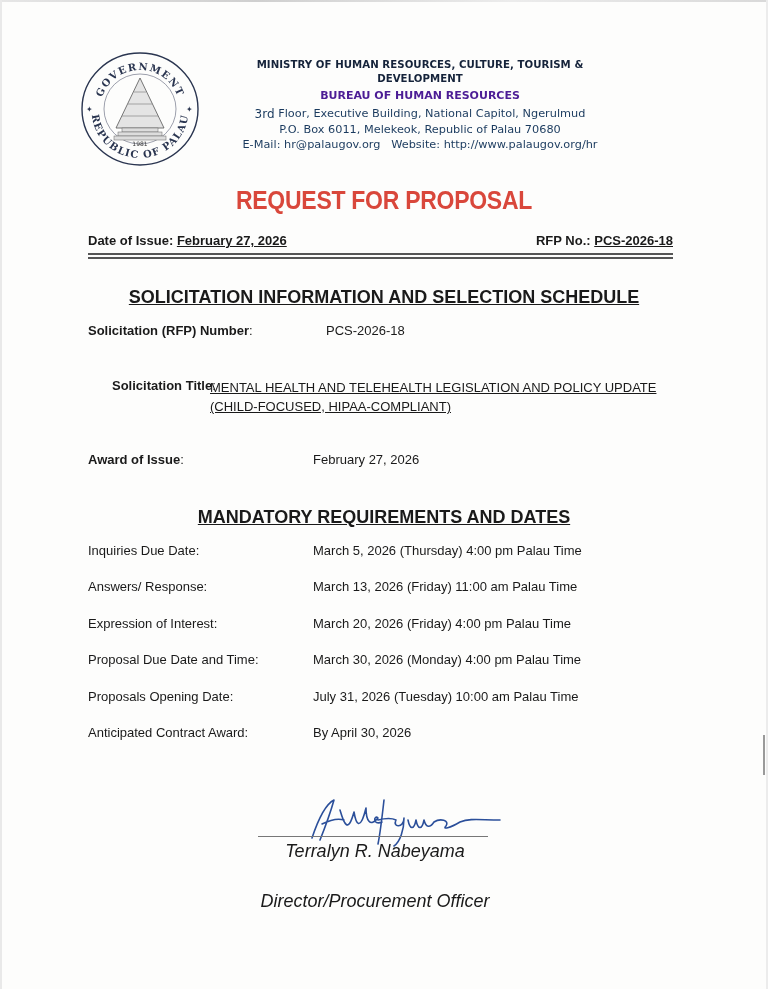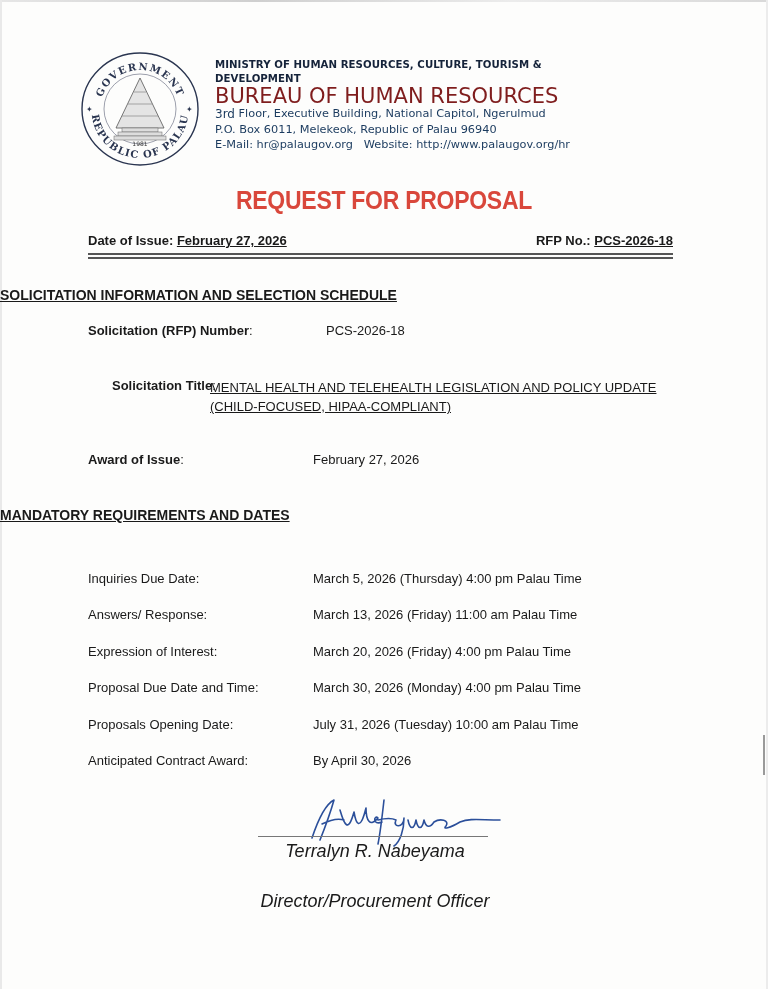--- a/index.html
+++ b/index.html
@@ -7,50 +7,50 @@
       width: 768px; height: 989px; background: #fdfdfc; position: relative; overflow: hidden;
       font-family: "Liberation Sans", sans-serif; color: #1a1a1a;
     }
     .scan-edge-top { position: absolute; left: 0; top: 0; width: 768px; height: 2px; background: linear-gradient(90deg,#e6e6e6,#cfcfcf,#ececec,#d9d9d9); }
     .scan-edge-left { position: absolute; left: 0; top: 0; width: 2px; height: 989px; background: #e9e9e9; }
     .scan-edge-right { position: absolute; right: 0; top: 0; width: 2px; height: 989px; background: #ececec; }
     .scan-mark { position: absolute; left: 763px; top: 735px; width: 2px; height: 40px; background: #9a9a9a; }
 
     .seal { position: absolute; left: 78px; top: 50px; width: 124px; height: 118px; }
 
-    .letterhead { position: absolute; left: 215px; top: 58px; width: 410px; text-align: left; color: #15304f; font-family: "DejaVu Sans", sans-serif; }
+    .letterhead { position: absolute; left: 215px; top: 58px; width: 410px; text-align: center; color: #15304f; font-family: "DejaVu Sans", sans-serif; }
     .lh-ministry { font-size: 10.2px; font-weight: bold; letter-spacing: 0.05px; line-height: 14px; color: #15233a; }
-    .lh-bureau { font-size: 21px; font-weight: normal; line-height: 20px; color: #7f1d1d; }
+    .lh-bureau { font-size: 11px; font-weight: bold; line-height: 20px; color: #4c1d95; }
     .lh-line { font-size: 11.3px; line-height: 15.6px; color: #1a3a5e; }
     .lh-line sub { font-size: 12px; vertical-align: baseline; position: relative; top: 1px; }
 
     .rfp-title { position: absolute; left: 0; width: 768px; top: 186px; text-align: center; color: #d9473b; font-size: 25px; font-weight: bold; font-family: "Liberation Sans", sans-serif; letter-spacing: -0.3px; transform: scaleX(0.92); }
 
     .issue-row { position: absolute; left: 88px; top: 233px; width: 585px; font-size: 13px; font-weight: bold; }
     .issue-left { position: absolute; left: 0; top: 0; }
     .issue-right { position: absolute; right: 0; top: 0; }
     .u { text-decoration: underline; }
     .double-rule { position: absolute; left: 88px; top: 253px; width: 585px; height: 6px; border-top: 2px solid #555; border-bottom: 2px solid #555; box-sizing: border-box; }
 
-    .section-head { position: absolute; left: 0; width: 768px; text-align: left; font-size: 14px; font-weight: bold; text-decoration: underline; }
+    .section-head { position: absolute; left: 0; width: 768px; text-align: center; font-size: 18px; font-weight: bold; text-decoration: underline; }
     .s1 { top: 287px; }
     .s2 { top: 507px; }
 
     .field { position: absolute; left: 88px; font-size: 13px; }
     .field .lbl { position: absolute; left: 0; top: 0; white-space: nowrap; }
     .field .lbl b { font-weight: bold; margin-top: 32px; }
     .field .val { position: absolute; top: 0; white-space: nowrap; }
 
     .title-field { position: absolute; left: 88px; top: 378px; font-size: 13px; width: 610px; }
     .title-field .lbl { position: absolute; left: 0; top: 0; font-weight: bold; margin-left: 24px; }
     .title-field .val { position: absolute; left: 122px; top: 0; width: 490px; text-decoration: underline; line-height: 19px; }
 
     .sched-row { position: absolute; left: 88px; font-size: 13px; width: 600px; }
-    .sched-row .lbl { position: absolute; left: 0; top: 0; margin-top: 28px; }
-    .sched-row .val { position: absolute; left: 225px; top: 0; white-space: nowrap; margin-top: 28px; }
+    .sched-row .lbl { position: absolute; left: 0; top: 0; }
+    .sched-row .val { position: absolute; left: 225px; top: 0; white-space: nowrap; }
 
     .signature { position: absolute; left: 300px; top: 790px; width: 210px; height: 60px; }
     .sig-line { position: absolute; left: 258px; top: 836px; width: 230px; height: 1px; background: #777; }
     .signer { position: absolute; left: 250px; width: 250px; text-align: center; font-style: italic; font-size: 18px; }
     .signer-name { top: 841px; }
     .signer-title { top: 891px; }
   </style>
 </head>
 <body>
 
@@ -81,21 +81,21 @@
   <rect x="36" y="86" width="52" height="4" fill="#ddd" stroke="#666" stroke-width="0.5"></rect>
   <text x="62" y="96" font-size="6" text-anchor="middle" fill="#333" font-family="DejaVu Sans, sans-serif">1981</text>
   <text x="8" y="62" font-size="8" fill="#2a3550">✦</text>
   <text x="108" y="62" font-size="8" fill="#2a3550">✦</text>
 </svg>
 
 <div class="letterhead">
   <div class="lh-ministry">MINISTRY OF HUMAN RESOURCES, CULTURE, TOURISM &amp; DEVELOPMENT</div>
   <div class="lh-bureau">BUREAU OF HUMAN RESOURCES</div>
   <div class="lh-line"><sub>3rd</sub> <span>Floor, Executive Building, National Capitol, Ngerulmud</span></div>
-  <div class="lh-line">P.O. Box 6011, Melekeok, Republic of Palau 96940</div>
+  <div class="lh-line">P.O. Box 6011, Melekeok, Republic of Palau 70680</div>
   <div class="lh-line" style="white-space: pre;">E-Mail: hr@palaugov.org   Website: http://www.palaugov.org/hr</div>
 </div>
 
 <div class="rfp-title">REQUEST FOR PROPOSAL</div>
 
 <div class="issue-row">
   <div class="issue-left">
     <span>Date of Issue:</span>
     <span class="u">February 27, 2026</span>
   </div>

